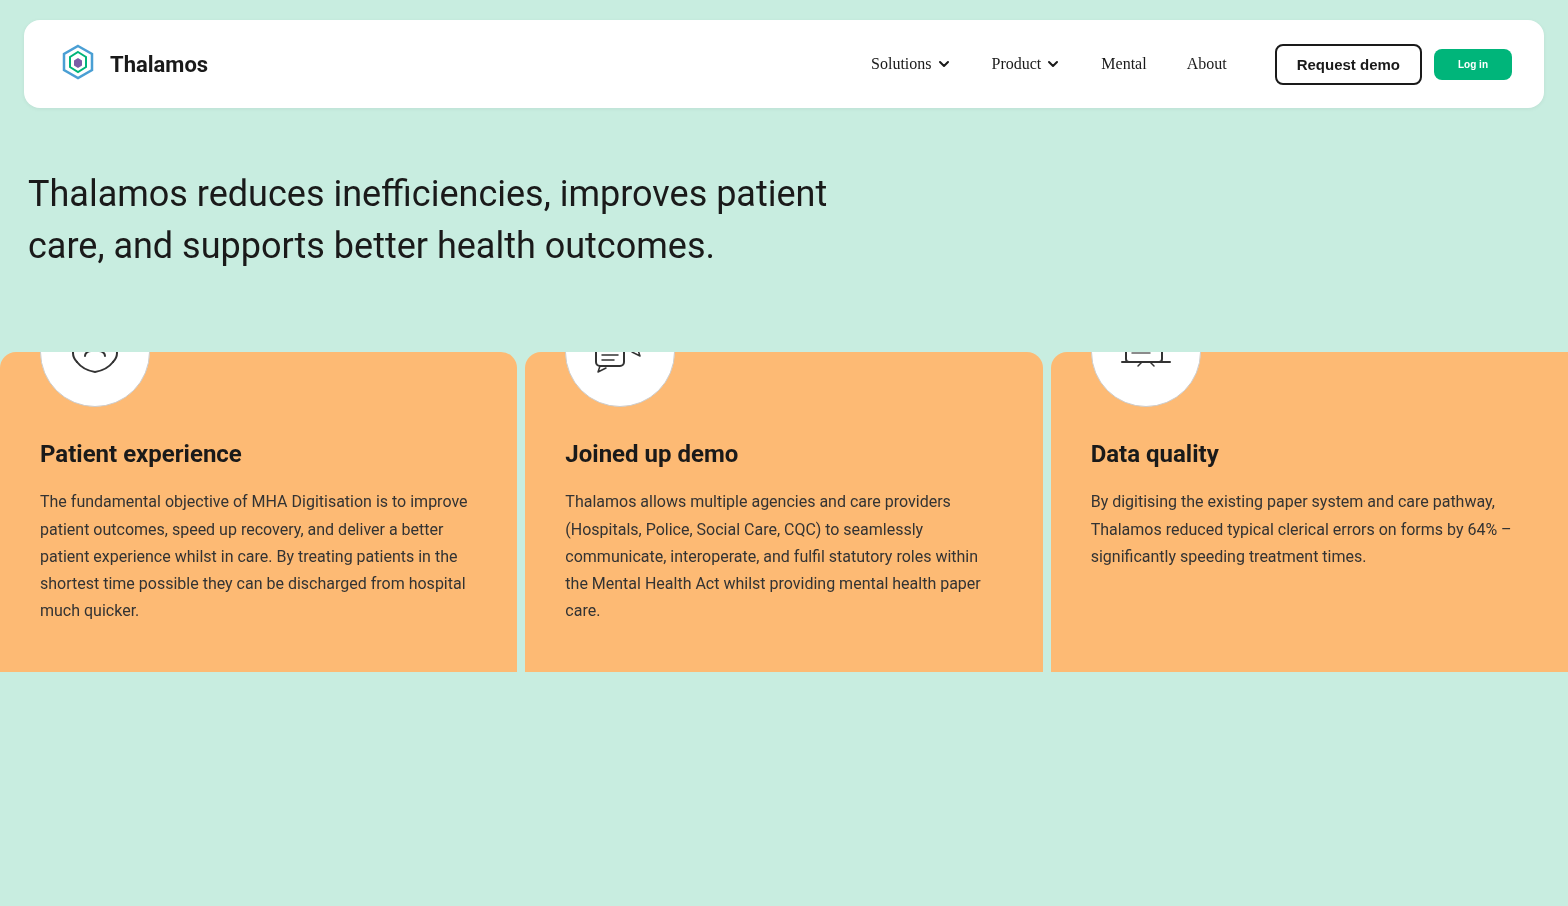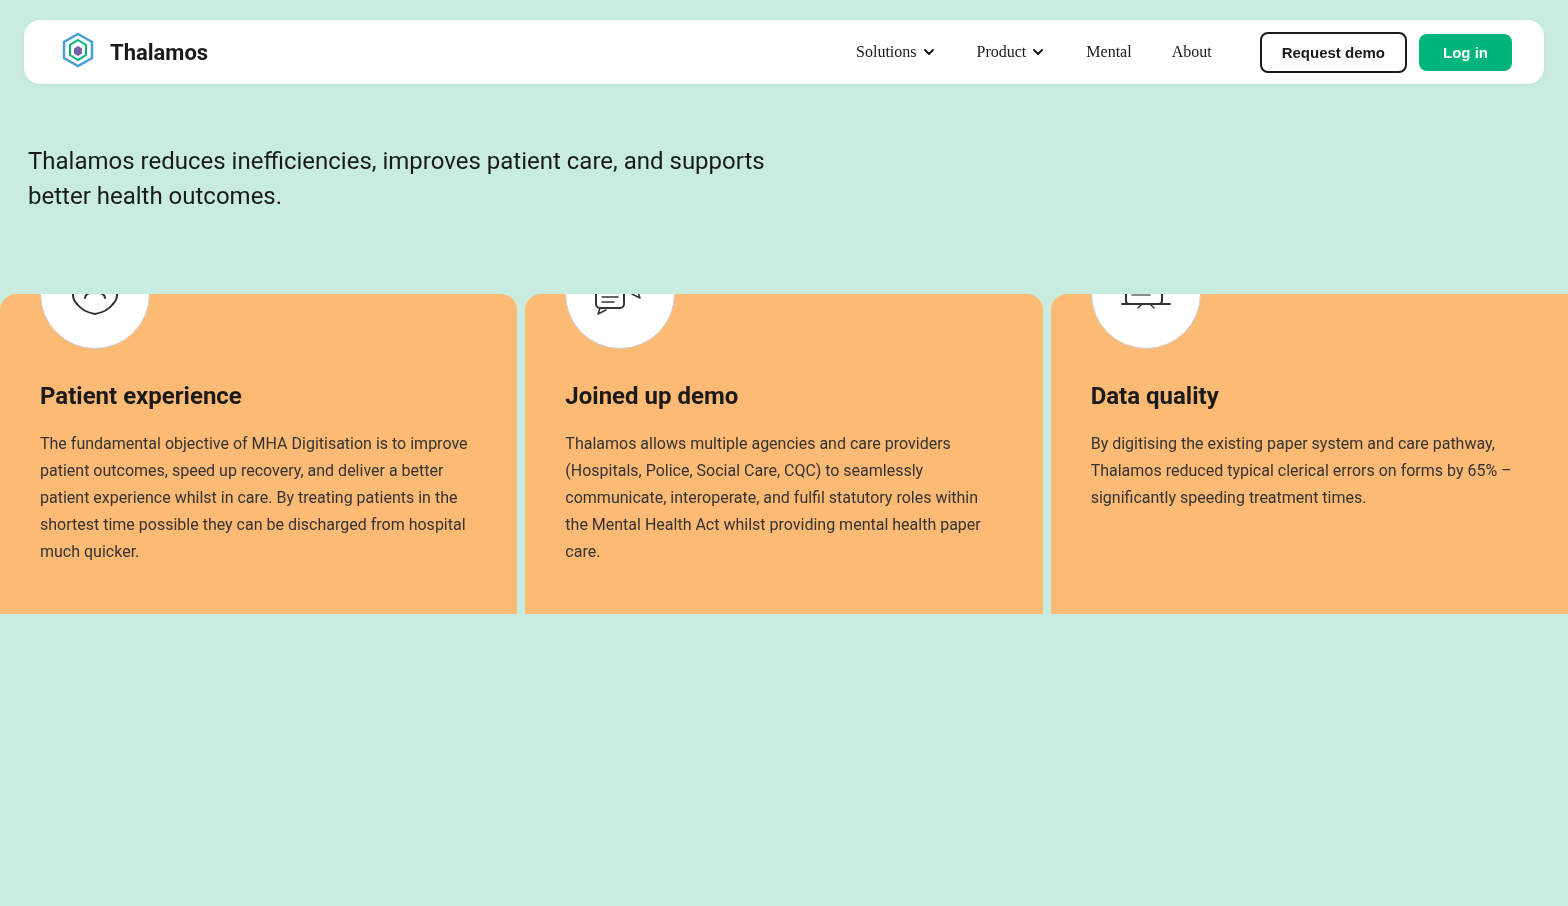--- a/index.html
+++ b/index.html
@@ -12,21 +12,21 @@
     }
 
     
     .navbar {
       background: #ffffff;
       border-radius: 16px;
       margin: 20px 24px;
       padding: 0 32px;
       display: flex;
       align-items: center;
-      height: 64px;
+      height: 88px;
       box-shadow: 0 1px 4px rgba(0,0,0,0.06);
     }
 
     .logo-area {
       display: flex;
       align-items: center;
       gap: 10px;
       text-decoration: none;
       color: inherit;
     }
@@ -85,34 +85,34 @@
       font-weight: 600;
       cursor: pointer;
       color: #1a1a1a;
     }
 
     .btn-login {
       padding: 10px 24px;
       border: none;
       background: #00b57a;
       border-radius: 8px;
-      font-size: 15px;
+      font-size: 10px;
       font-weight: 600;
       cursor: pointer;
       color: #ffffff;
     }
 
     
     .hero-text {
       padding: 40px 28px 0 28px;
       max-width: 860px;
     }
 
     .hero-text p {
-      font-size: 24px;
+      font-size: 36px;
       font-weight: 400;
       color: #1a1a1a;
       line-height: 1.45;
     }
 
     
     .cards-section {
       display: flex;
       gap: 0;
       margin-top: 80px;
@@ -269,16 +269,16 @@
 
         <line x1="18" y1="23" x2="38" y2="23" stroke="#666" stroke-width="1.5" stroke-linecap="round"></line>
         <line x1="18" y1="28" x2="34" y2="28" stroke="#666" stroke-width="1.5" stroke-linecap="round"></line>
         <line x1="18" y1="33" x2="36" y2="33" stroke="#666" stroke-width="1.5" stroke-linecap="round"></line>
 
         <circle cx="42" cy="18" r="8" fill="#00b57a"></circle>
         <path d="M42 13 L43.2 16.5 L47 16.5 L44 18.8 L45.1 22.3 L42 20 L38.9 22.3 L40 18.8 L37 16.5 L40.8 16.5 Z" fill="white"></path>
       </svg>
     </div>
     <div class="card-title">Data quality</div>
-    <div class="card-body">By digitising the existing paper system and care pathway, Thalamos reduced typical clerical errors on forms by 65% – significantly speeding treatment times.</div>
+    <div class="card-body">By digitising the existing paper system and care pathway, Thalamos reduced typical clerical errors on forms by 64% – significantly speeding treatment times.</div>
   </div>
 
 </div>
 
 </body></html>

